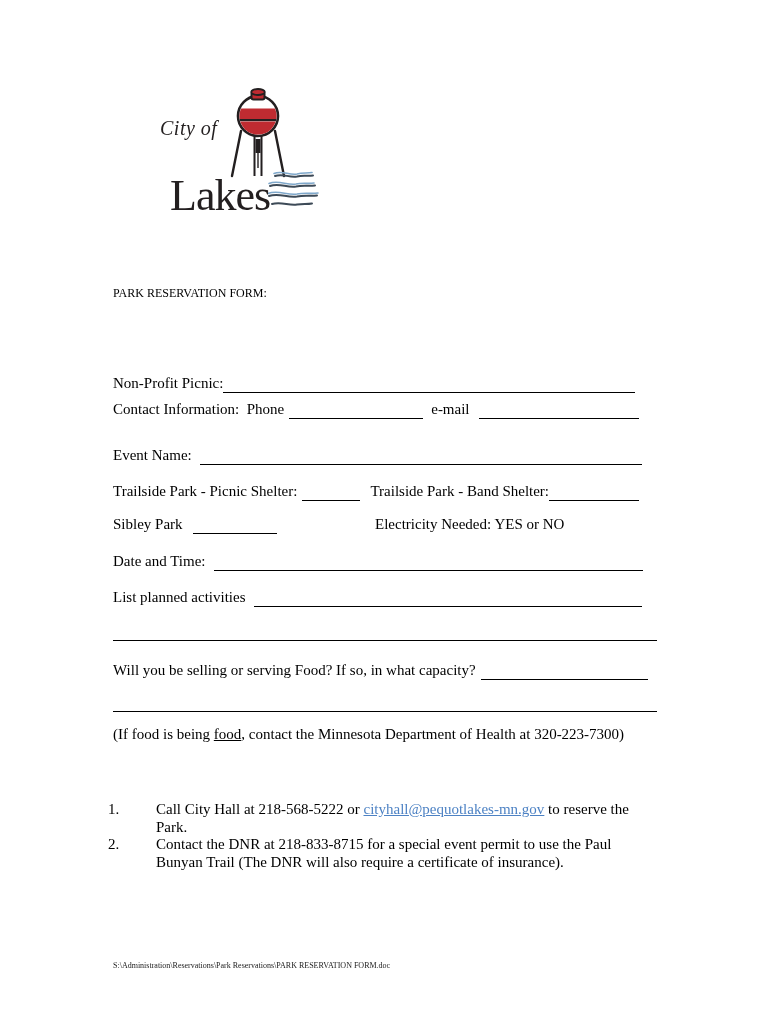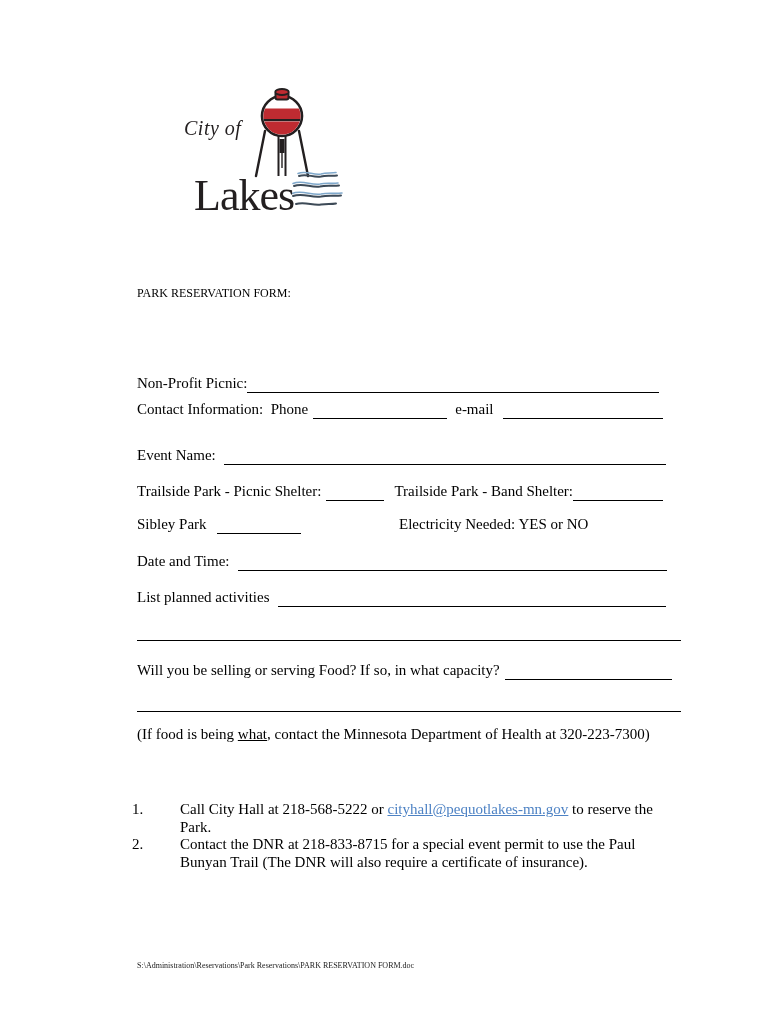--- a/index.html
+++ b/index.html
@@ -1,21 +1,21 @@
 <!DOCTYPE html>
 <html><head>
 <meta charset="utf-8">
 <style>
   html,body { margin:0; padding:0; background:#ffffff; }
   body {
     width:770px; height:1024px; position:relative;
     font-family:"Liberation Serif", serif; color:#000;
     overflow:hidden;
   }
-  .page { position:absolute; inset:0; background:#fff;margin-left:24px; }
+  .page { position:absolute; inset:0; background:#fff; }
 
   
   .logo { position:absolute; left:113px; top:88px; width:230px; height:125px; }
   .logo .city-of {
     position:absolute; left:47px; top:29px;
     font-size:20px; font-style:italic; color:#231f20; letter-spacing:0.5px;
   }
   .logo .pequot {
     position:absolute; left:5px; top:42px;
     font-size:40px; line-height:40px; color:#231f20; letter-spacing:-1px;
@@ -138,21 +138,21 @@
 
     <div class="hline" style="top:640px"></div>
 
     <div class="trow" style="top:661px">
       <span>Will you be selling or serving Food? If so, in what capacity?</span>
       <span class="bl fill" style="margin-left:5px; margin-right:9px"></span>
     </div>
 
     <div class="hline" style="top:711px"></div>
 
-    <div class="note" style="top:725px"><span>(If food is being </span><span class="u">what</span><span>, contact the Minnesota Department of Health at 320-223-7300)</span></div>
+    <div class="note" style="top:725px"><span>(If food is being </span><span class="u">food</span><span>, contact the Minnesota Department of Health at 320-223-7300)</span></div>
 
     <div class="ilist" style="top:801px">
       <div class="item">
         <span class="num">1.</span>
         <span class="txt"><span>Call City Hall at 218-568-5222 or </span><a>cityhall@pequotlakes-mn.gov</a><span> to reserve the Park.</span></span>
       </div>
       <div class="item">
         <span class="num">2.</span>
         <span class="txt">Contact the DNR at 218-833-8715 for a special event permit to use the Paul Bunyan Trail (The DNR will also require a certificate of insurance).</span>
       </div>

